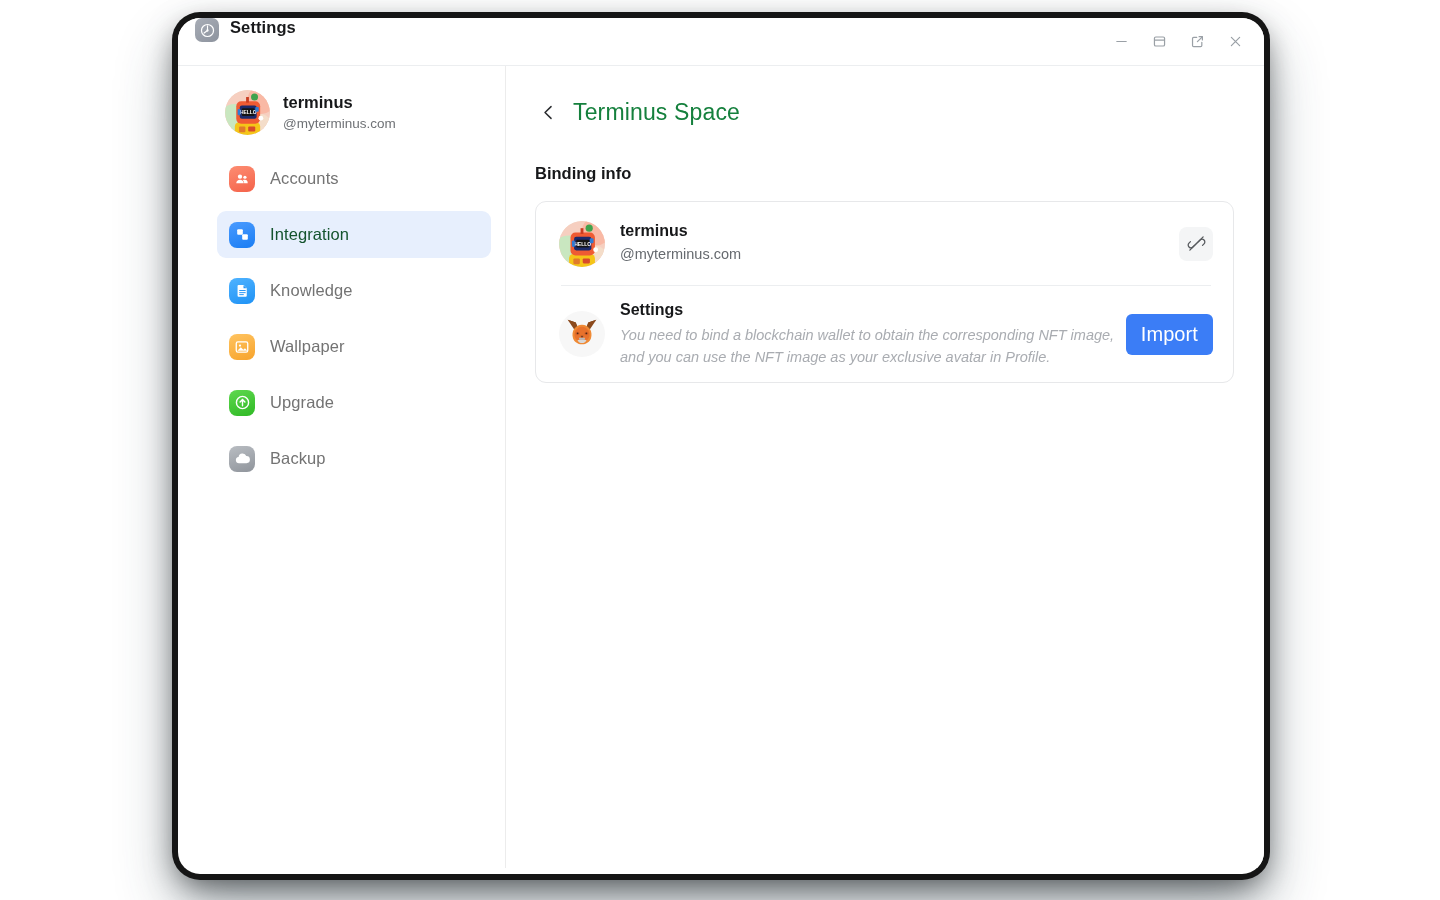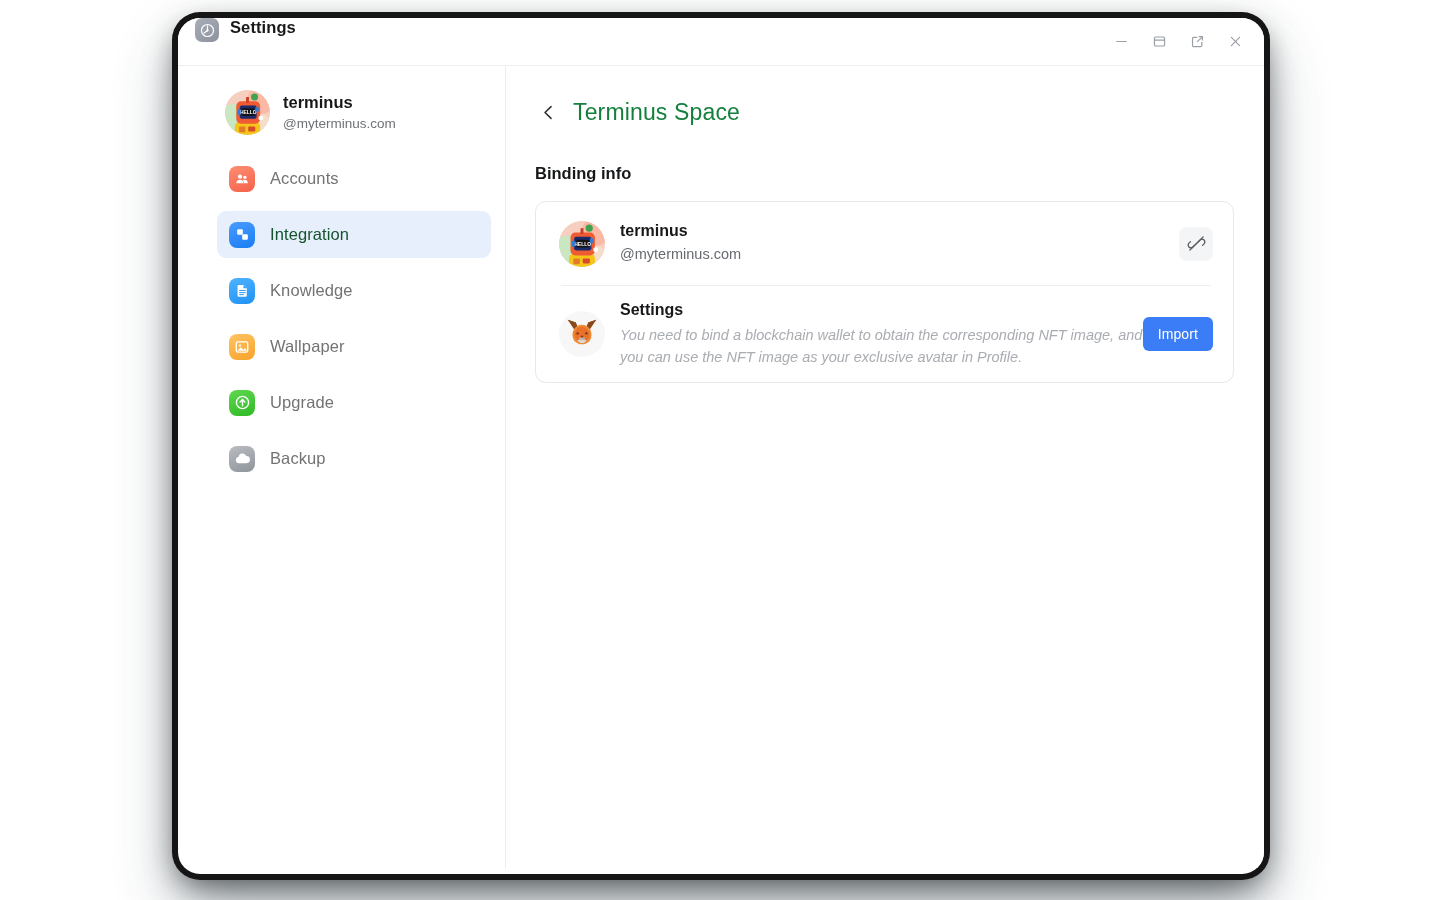--- a/index.html
+++ b/index.html
@@ -243,21 +243,21 @@
     display: flex; align-items: center; justify-content: center;
     flex: none;
     cursor: default;
   }
   #unlink-btn svg { display: block; }
 
   #import-btn {
     flex: none;
     background: #3b7df6;
     color: #ffffff;
-    font-size: 14px;
+    font-size: 20px;
     font-family: "Liberation Sans", sans-serif;
     border: none;
     border-radius: 6px;
     padding: 9px 15px;
     cursor: default;
     letter-spacing: .1px;
   }
 
   .mm-wrap {
     width: 46px; height: 46px;

